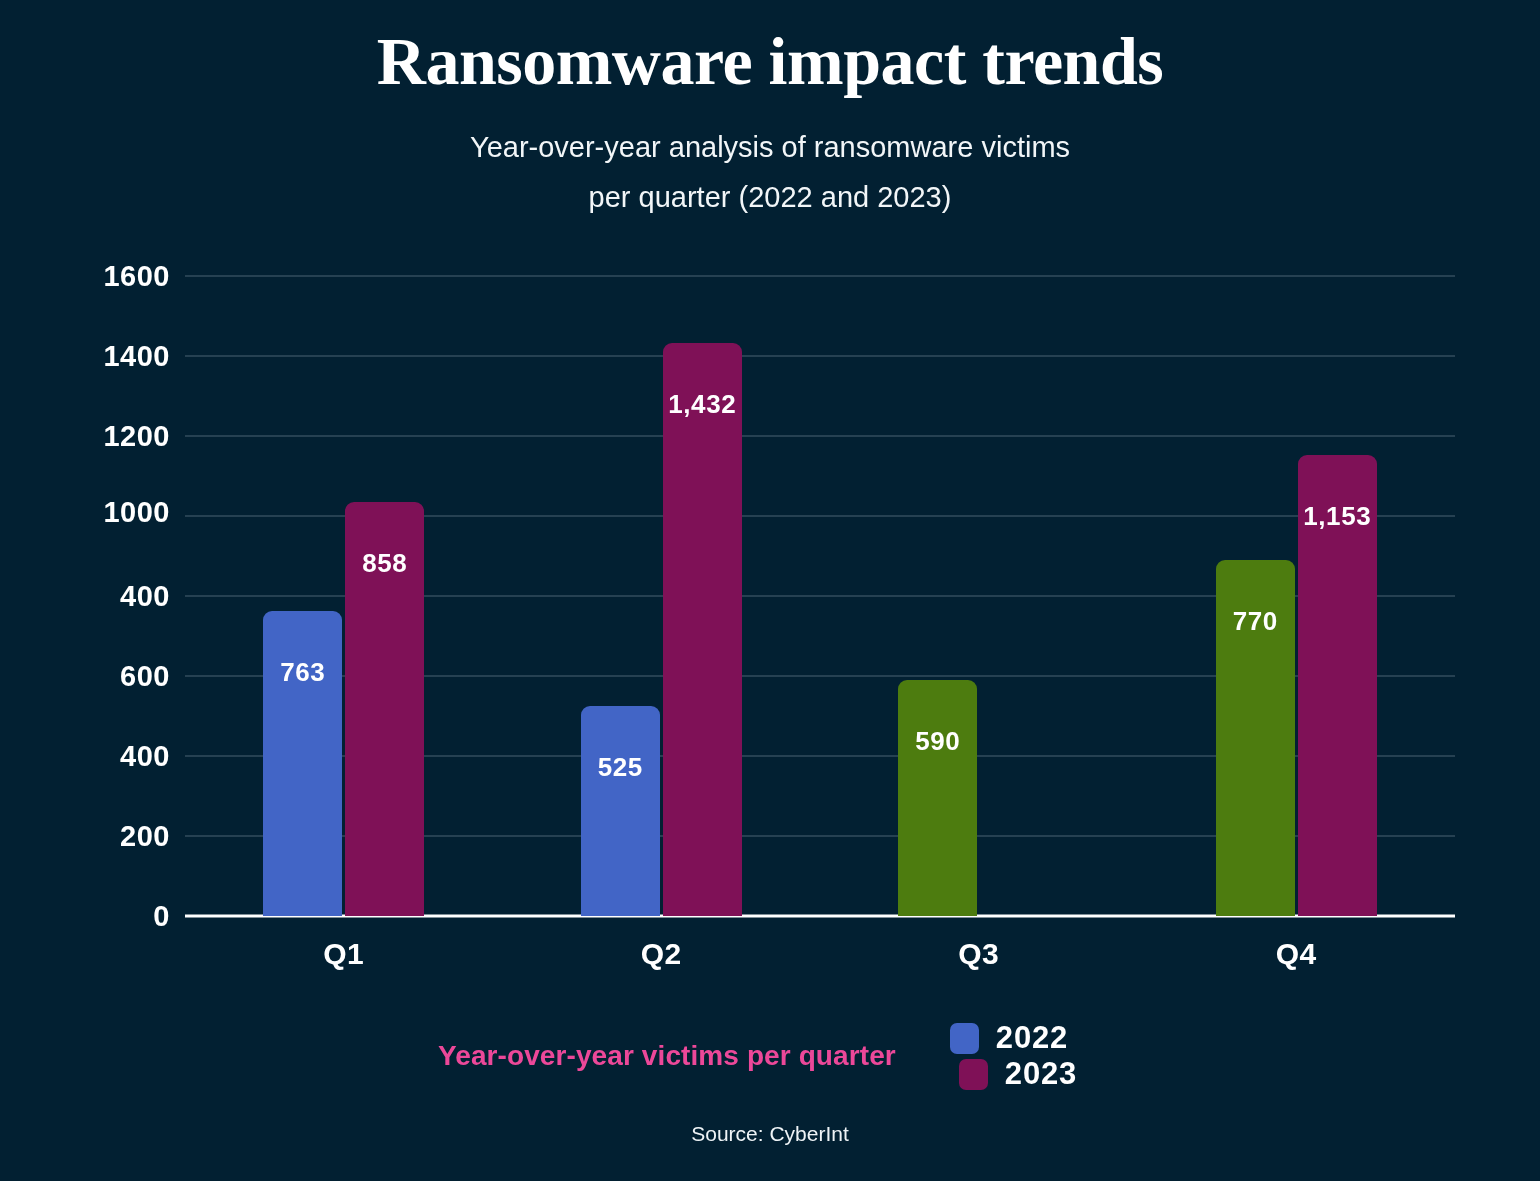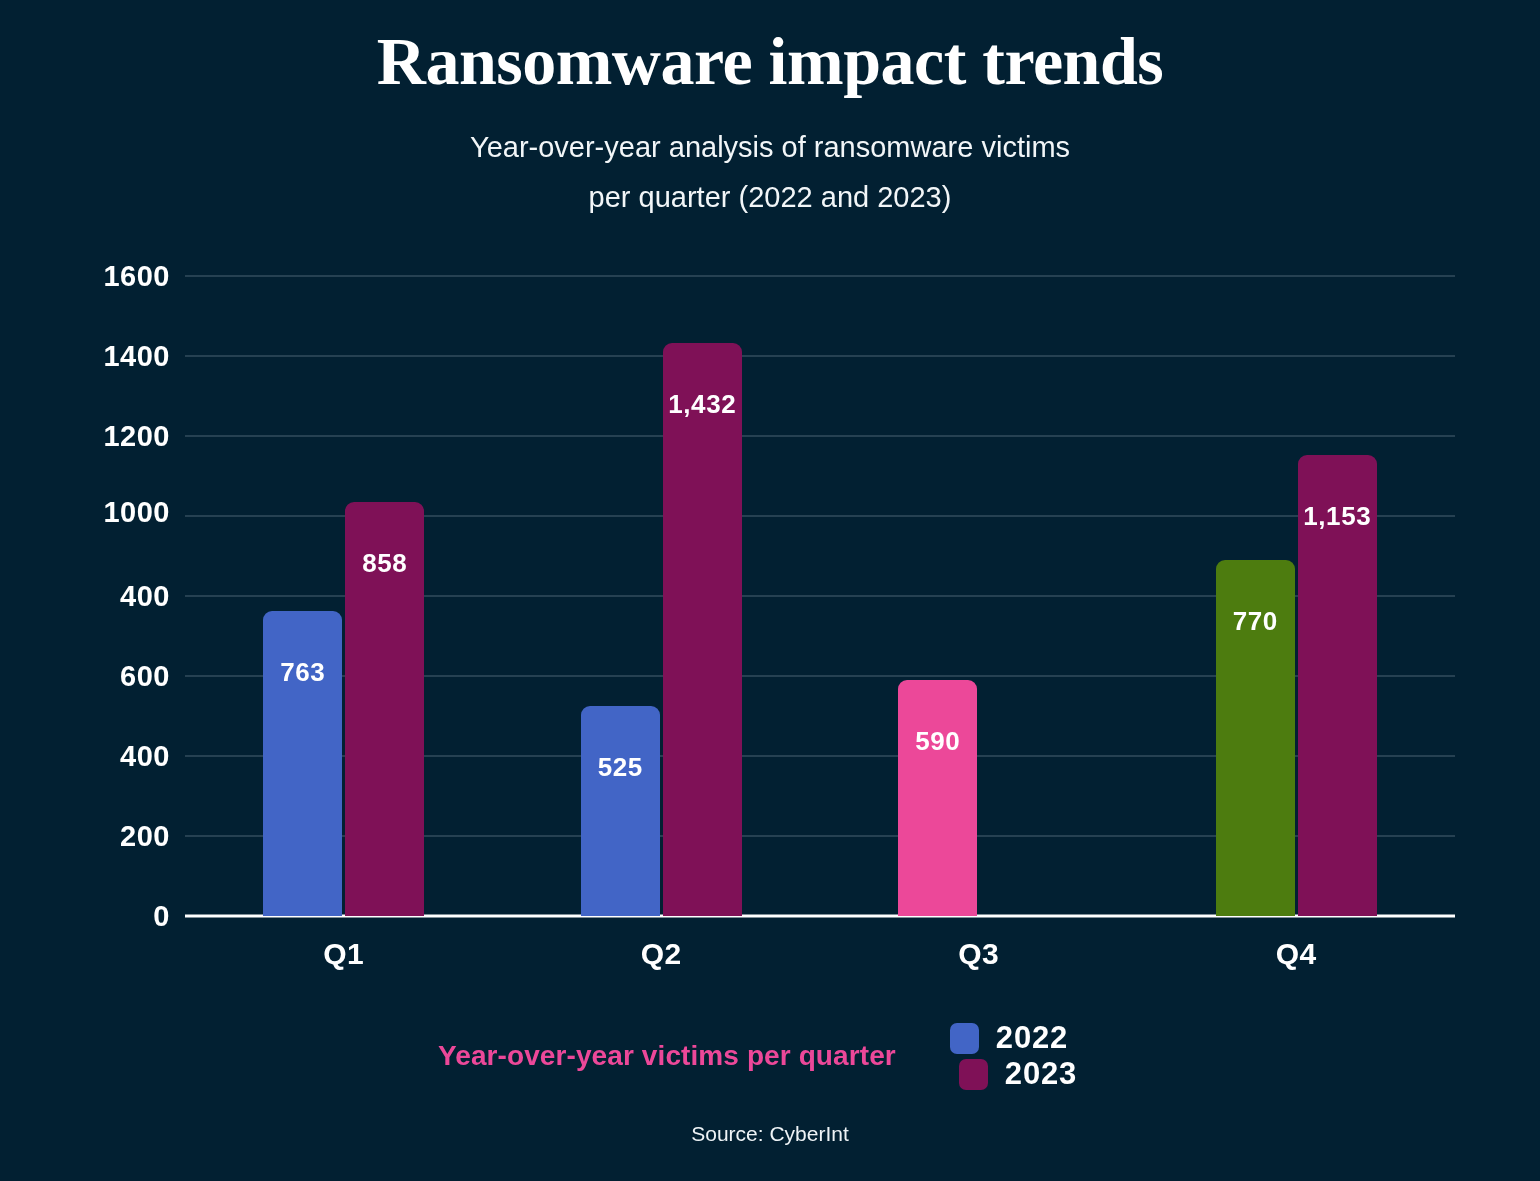--- a/index.html
+++ b/index.html
@@ -243,21 +243,21 @@
       </div>
       <div class="bar-group" style="left: 395.75px; width: 161px;">
         <div class="bar series-2022" style="height: 210px; background: rgb(66, 101, 198);">
           <div class="bar-value">525</div>
         </div>
         <div class="bar series-2023" style="height: 572.8px; background: rgb(127, 17, 87);">
           <div class="bar-value">1,432</div>
         </div>
       </div>
       <div class="bar-group" style="left: 713.25px; width: 161px;">
-        <div class="bar series-2022" style="height: 236px; background: #ec4899;">
+        <div class="bar series-2022" style="height: 236px; background: #4d7c0f;">
           <div class="bar-value">590</div>
         </div>
       </div>
       <div class="bar-group" style="left: 1030.75px; width: 161px;">
         <div class="bar series-2022" style="height: 356px; background: #4d7c0f;">
           <div class="bar-value">770</div>
         </div>
         <div class="bar series-2023" style="height: 461.2px; background: rgb(127, 17, 87);">
           <div class="bar-value">1,153</div>
         </div>

